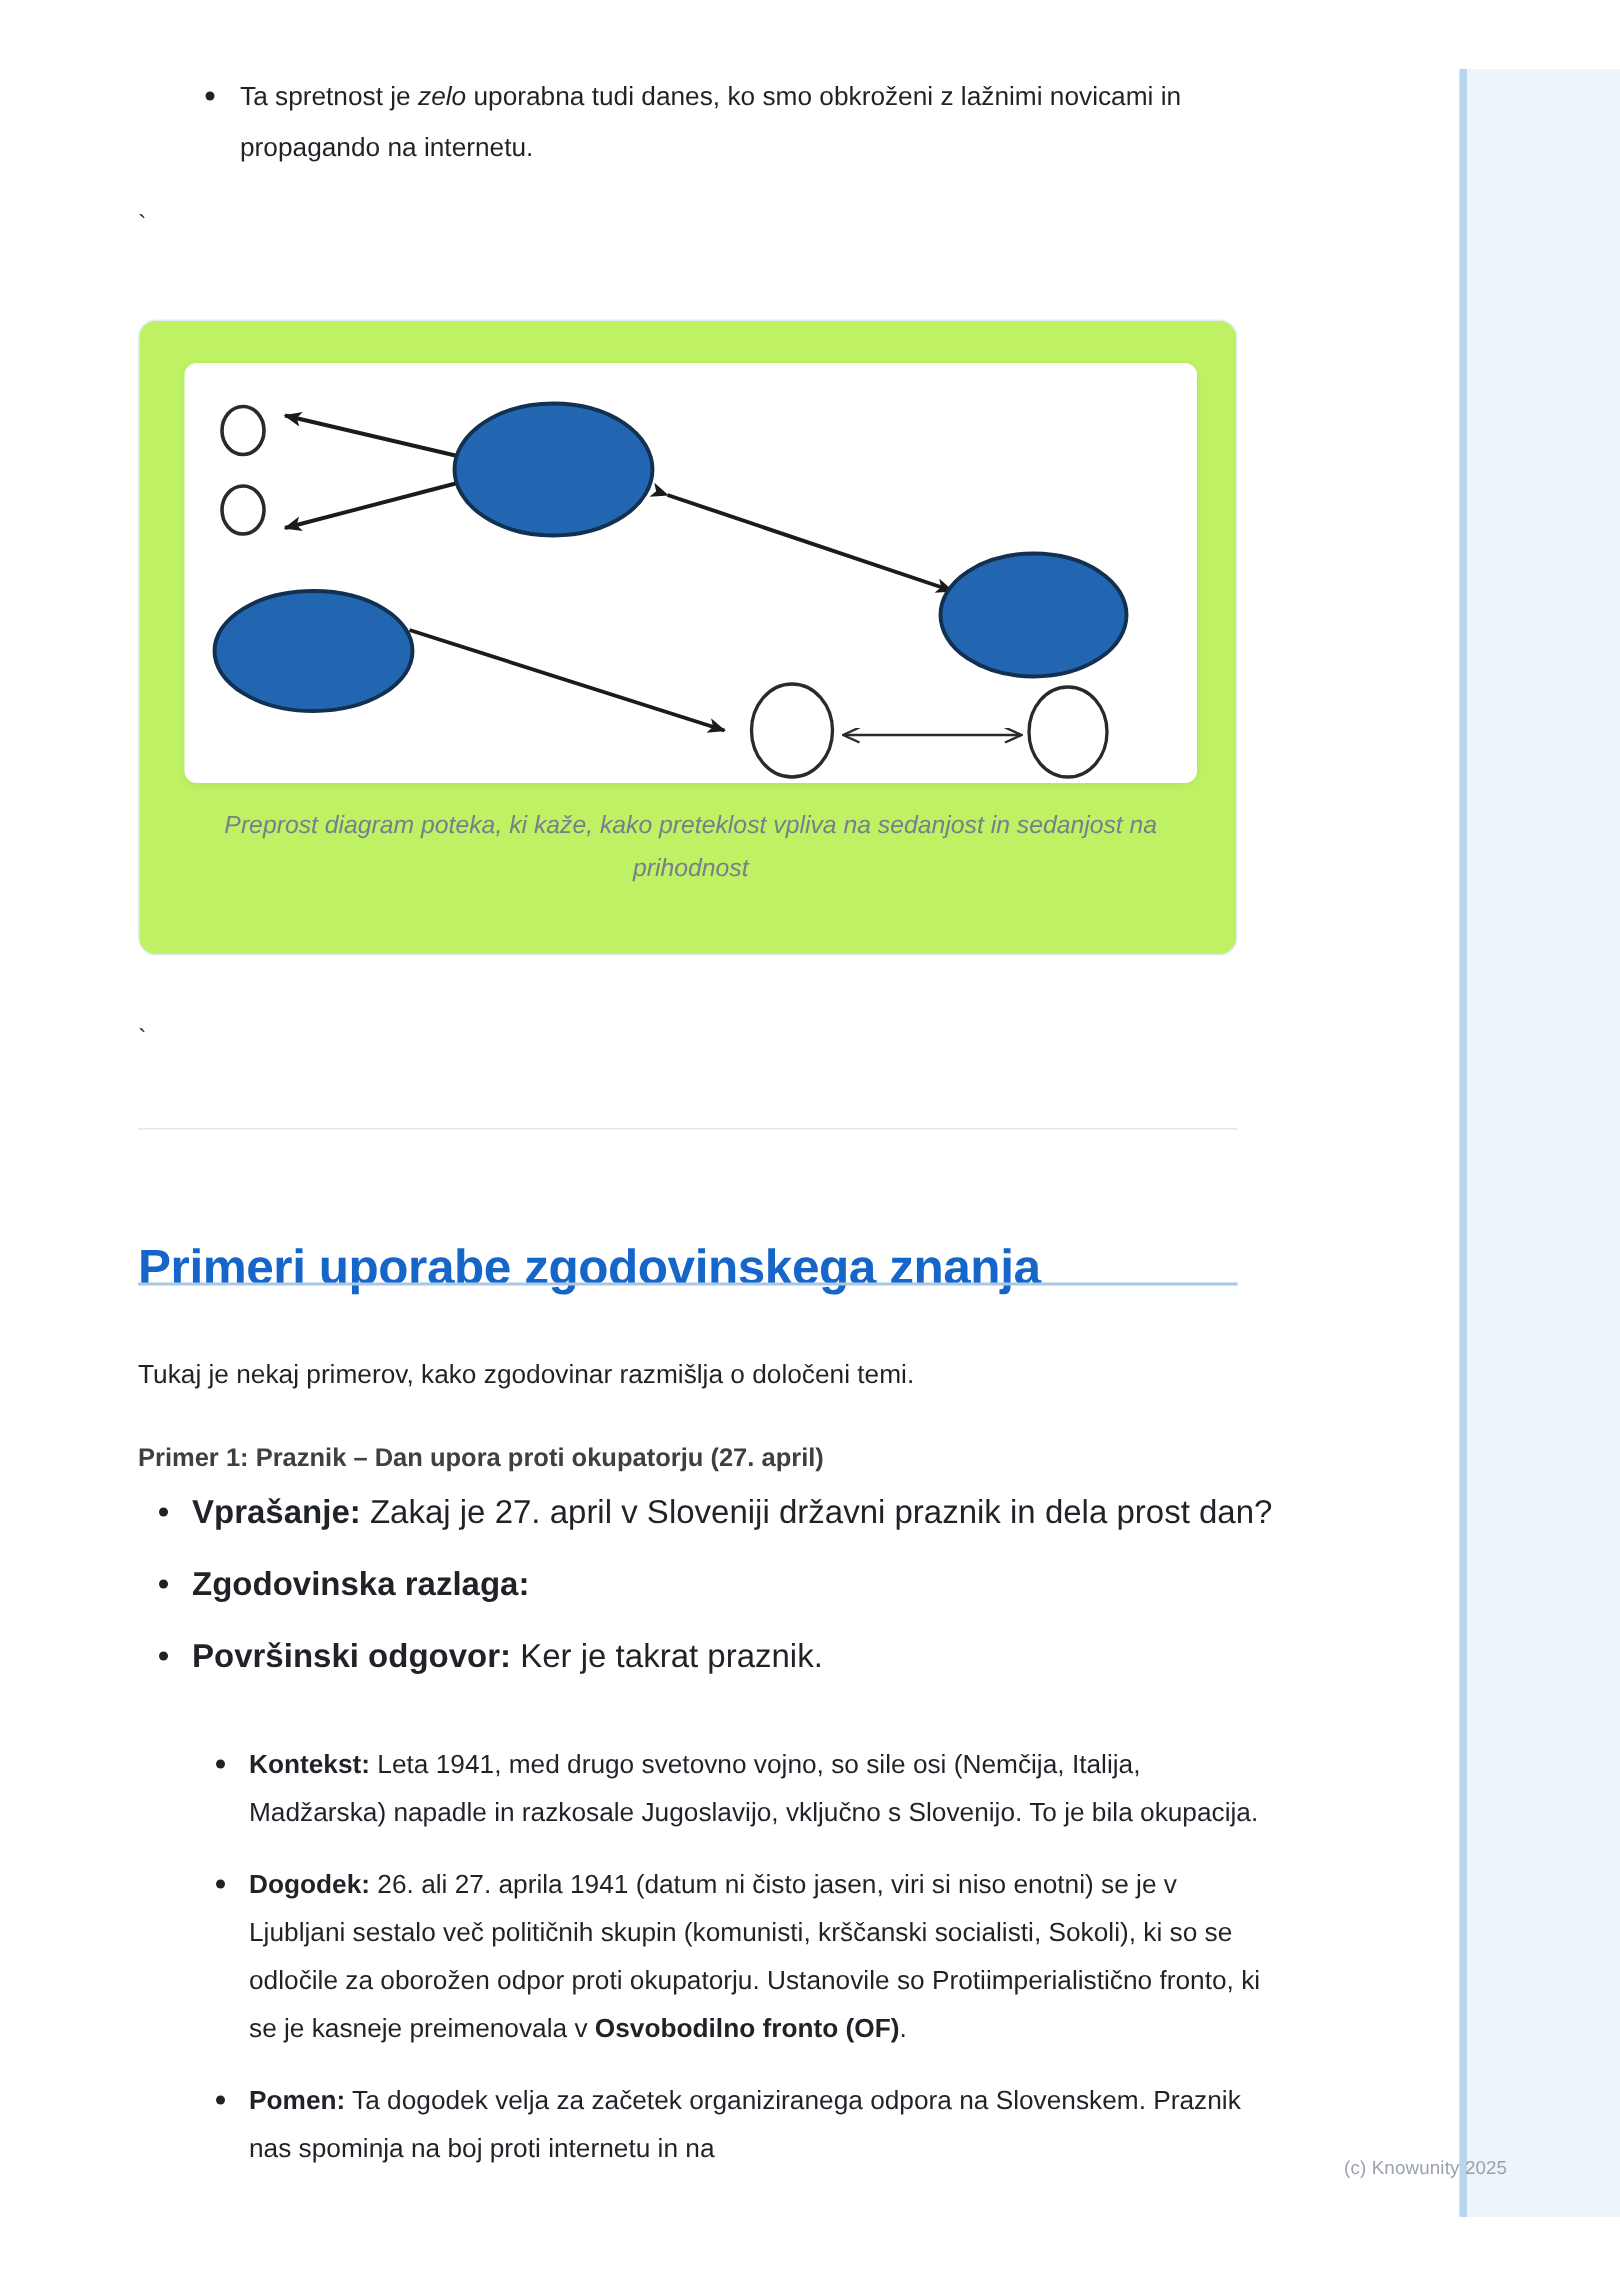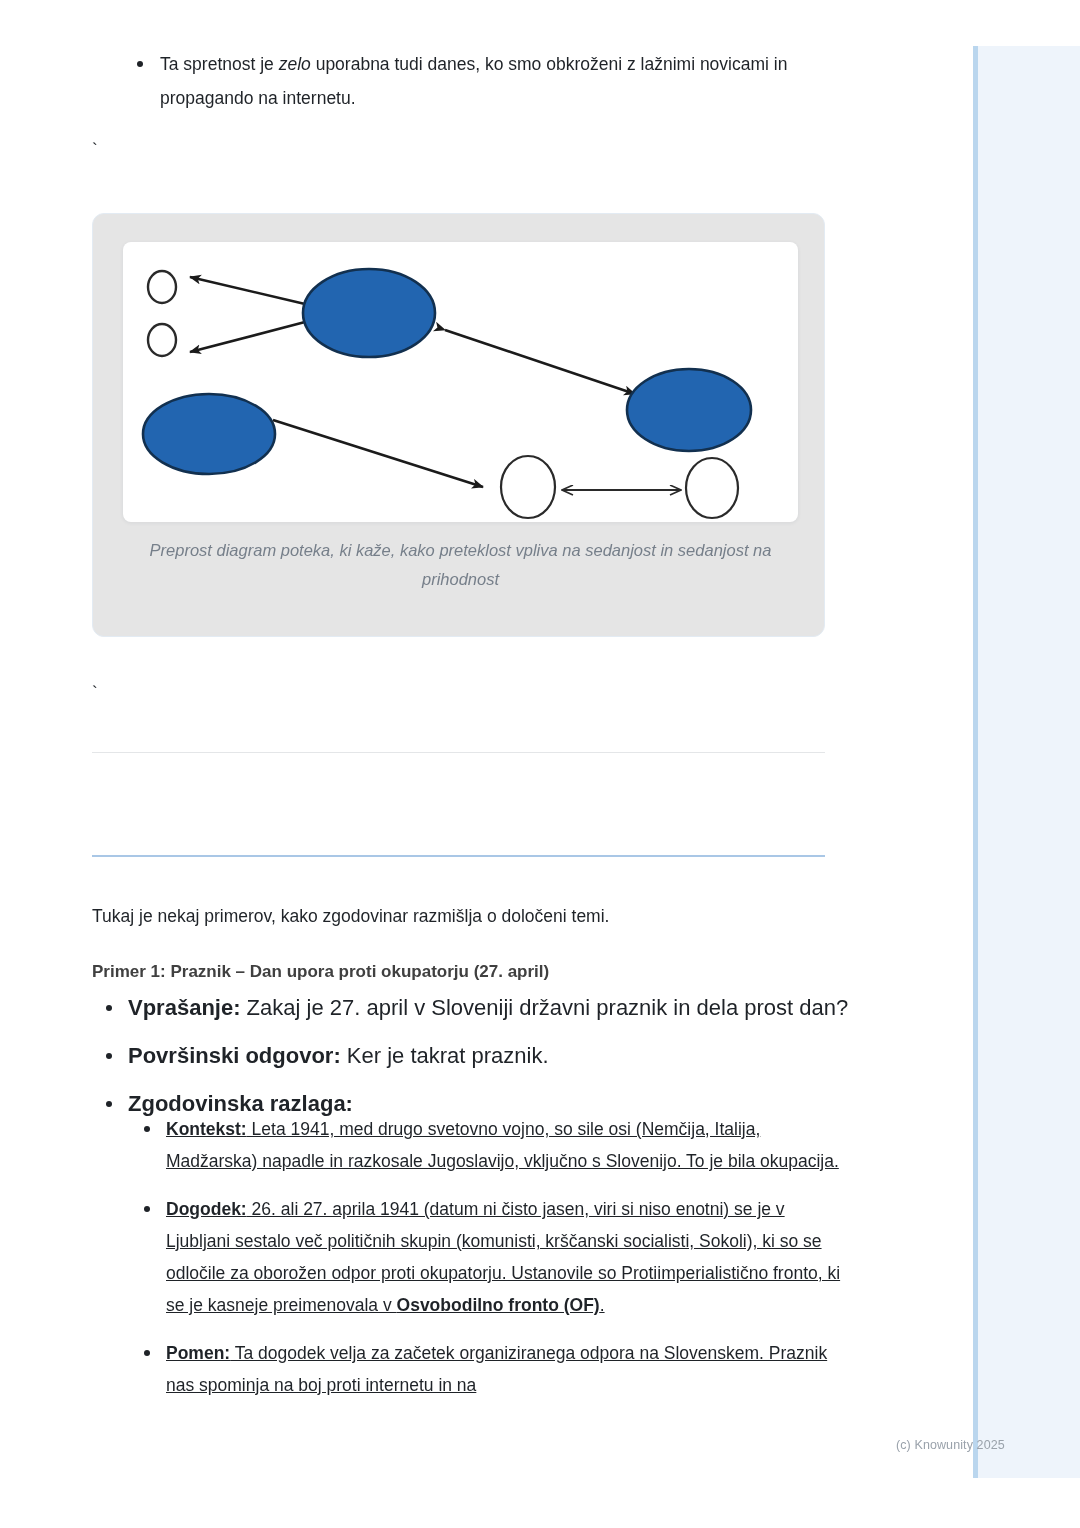--- a/index.html
+++ b/index.html
@@ -102,21 +102,21 @@
   #tick-2 { left: 92px; top: 684px; }
 
   
   #figure-card {
     position: absolute;
     left: 92px;
     top: 213px;
     width: 733px;
     height: 424px;
     box-sizing: border-box;
-    background: #e5e5e5;
+    background: #bef264;
     border: 1px solid #e3ebf3;
     border-radius: 12px;
   }
   #figure-image-area {
     position: absolute;
     left: 30px;
     top: 28px;
     width: 675px;
     height: 280px;
     background: #ffffff;
@@ -197,23 +197,22 @@
     width: 780px;
   }
   #level1-list > li.bullet {
     margin-bottom: 16px;
   }
 
   
   #level2-list {
     position: absolute;
     left: 130px;
-    top: 1113px;
+    top: 1160px;
     width: 720px;
-    text-decoration: underline;
   }
   #level2-list > li.bullet {
     margin-bottom: 16px;
     line-height: 32px;
   }
 
   
   #watermark {
     position: absolute;
     left: 896px;
@@ -277,30 +276,31 @@
         <ellipse cx="589" cy="246" rx="26" ry="30" fill="#ffffff" stroke="#2a2a2a" stroke-width="2.2"></ellipse>
 
         <line x1="440" y1="248" x2="557" y2="248" stroke="#2a2a2a" stroke-width="1.8" marker-start="url(#ah-thin-start)" marker-end="url(#ah-thin)"></line>
       </svg>
     </div>
     <div id="figure-caption">Preprost diagram poteka, ki kaže, kako preteklost vpliva na sedanjost in sedanjost na prihodnost</div>
   </div>
 
   <div id="section-divider"></div>
 
+  <h2 id="section-heading">Primeri uporabe zgodovinskega znanja</h2>
   <div id="section-heading-rule"></div>
 
   <p id="intro-paragraph">Tukaj je nekaj primerov, kako zgodovinar razmišlja o določeni temi.</p>
 
   <p id="example-title">Primer 1: Praznik – Dan upora proti okupatorju (27. april)</p>
 
   <ul class="bl" id="level1-list">
     <li class="bullet"><span class="bold">Vprašanje:</span><span> Zakaj je 27. april v Sloveniji državni praznik in dela prost dan?</span></li>
+    <li class="bullet"><span class="bold">Zgodovinska razlaga:</span><span></span></li>
     <li class="bullet"><span class="bold">Površinski odgovor:</span><span> Ker je takrat praznik.</span></li>
-    <li class="bullet"><span class="bold">Zgodovinska razlaga:</span><span></span></li>
   </ul>
 
   <ul class="bl" id="level2-list">
     <li class="bullet sub"><span class="bold">Kontekst:</span><span> Leta 1941, med drugo svetovno vojno, so sile osi (Nemčija, Italija, Madžarska) napadle in razkosale Jugoslavijo, vključno s Slovenijo. To je bila okupacija.</span></li>
 
     <li class="bullet sub"><span class="bold">Dogodek:</span><span> 26. ali 27. aprila 1941 (datum ni čisto jasen, viri si niso enotni) se je v Ljubljani sestalo več političnih skupin (komunisti, krščanski socialisti, Sokoli), ki so se odločile za oborožen odpor proti okupatorju. Ustanovile so Protiimperialistično fronto, ki se je kasneje preimenovala v </span><span class="bold">Osvobodilno fronto (OF)</span><span>.</span></li>
 
     <li class="bullet sub"><span class="bold">Pomen:</span><span> Ta dogodek velja za začetek organiziranega odpora na Slovenskem. Praznik nas spominja na boj proti internetu in na</span></li>
   </ul>
 

